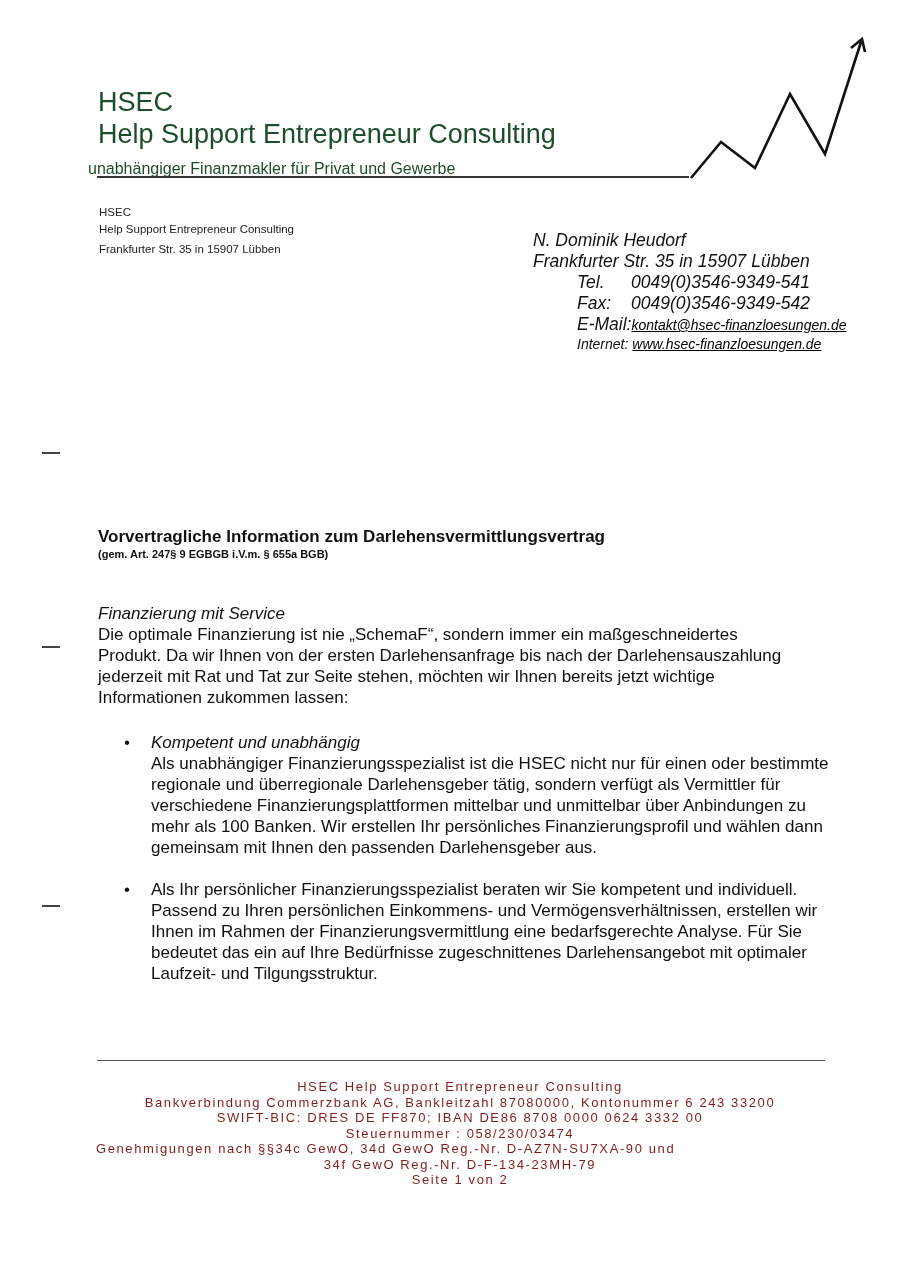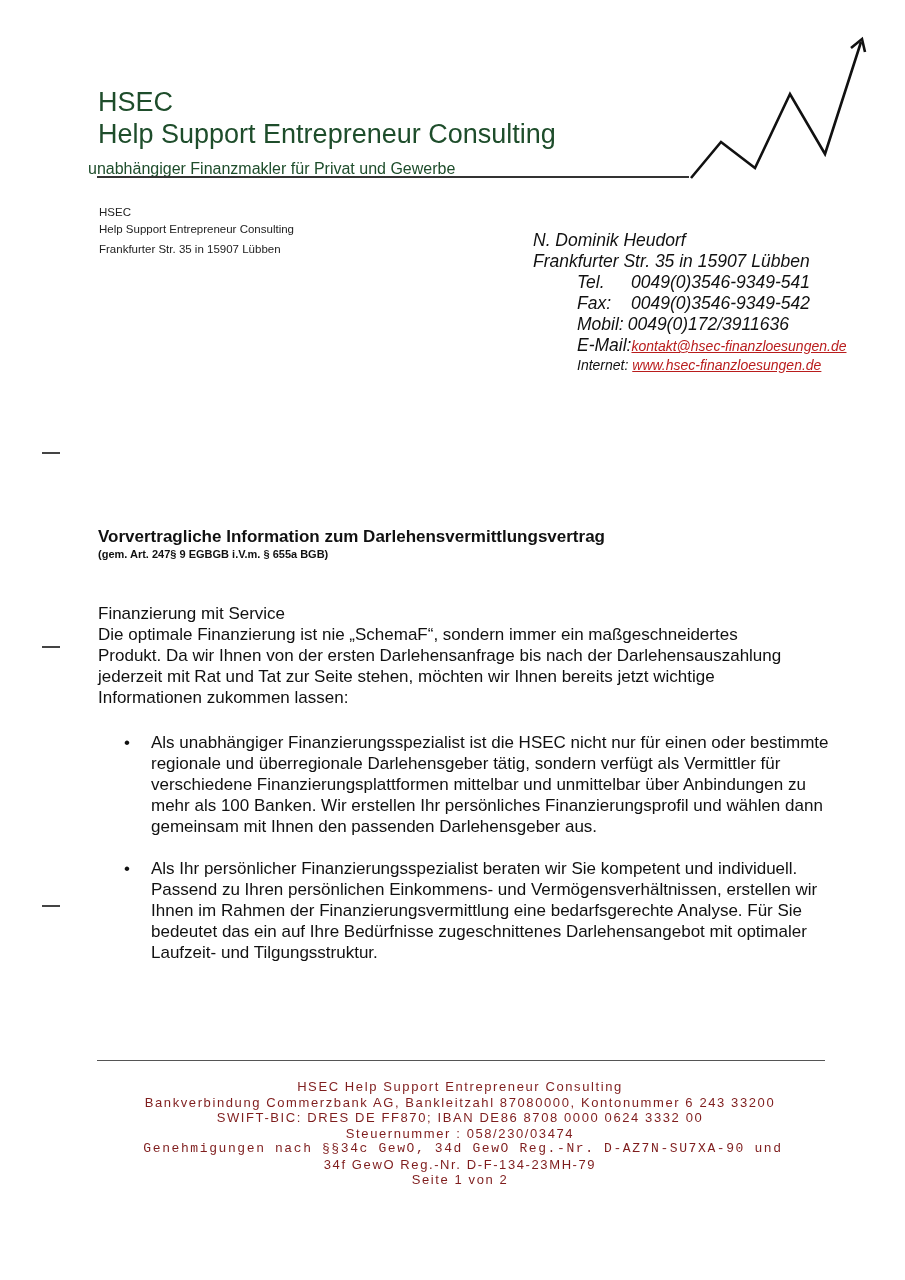--- a/index.html
+++ b/index.html
@@ -12,40 +12,40 @@
   .header-rule { left: 97px; top: 176px; width: 592px; height: 2px; background: #333; }
   .chart-logo { left: 685px; top: 30px; width: 200px; height: 160px; }
 
   .sender { left: 99px; top: 204px; font-size: 11.5px; line-height: 17px; color: #222; }
   .sender div { white-space: nowrap; }
 
   .contact { left: 533px; top: 230px; font-size: 17.5px; line-height: 21px; color: #111; font-style: italic; }
   .contact .row { white-space: nowrap; }
   .contact .lbl { display: inline-block; margin-left: 44px; }
   .contact .lbl.w { width: 54px; }
-  .contact a { color: #b91c1c; text-decoration: underline; }
+  .contact a { color: #000000; text-decoration: underline; }
   .contact .small { font-size: 14px; }
 
   .margin-mark { left: 42px; width: 18px; height: 2px; background: #444; }
 
   .title { left: 98px; top: 527px; font-size: 17px; font-weight: bold; white-space: nowrap; }
   .subtitle { left: 98px; top: 548px; font-size: 11px; font-weight: bold; white-space: nowrap; }
 
   .body-text { left: 98px; top: 603px; width: 700px; font-size: 17px; line-height: 21px; }
-  .body-text .heading { }
+  .body-text .heading { font-style: italic; }
 
   .bullets { left: 120px; top: 732px; width: 710px; font-size: 17px; line-height: 21px; }
   .bullet { position: relative; padding-left: 31px; margin-bottom: 21px; }
   .bullet .dot { position: absolute; left: 4px; top: 0; }
   .bullet .heading { font-style: italic; }
 
   .footer-rule { left: 97px; top: 1060px; width: 728px; height: 1px; background: #555; }
   .footer { left: 90px; top: 1079px; width: 740px; text-align: center; font-size: 13px; line-height: 15.5px; letter-spacing: 1.6px; color: #7f1d1d; }
   .footer div { white-space: nowrap; }
-  .footer .l4 { text-align: center; padding-left: 6px; font-family: Liberation Mono, monospace; }
+  .footer .l4 { text-align: left; padding-left: 6px; }
 </style>
 </head>
 <body>
 
 <div class="abs brand-short">HSEC</div>
 <div class="abs brand-long">Help Support Entrepreneur Consulting</div>
 <div class="abs tagline">unabhängiger Finanzmakler für Privat und Gewerbe</div>
 <div class="abs header-rule"></div>
 
 <svg class="abs chart-logo" viewBox="0 0 200 160">
@@ -62,23 +62,20 @@
 <div class="abs contact">
   <div class="row">N. Dominik Heudorf</div>
   <div class="row">Frankfurter Str. 35 in 15907 Lübben</div>
   <div class="row">
     <span class="lbl w">Tel.</span><span>0049(0)3546-9349-541</span>
   </div>
   <div class="row">
     <span class="lbl w">Fax:</span><span>0049(0)3546-9349-542</span>
   </div>
   <div class="row">
-    <span class="lbl" style="margin-right:4px">Mobil:</span><span>0049(0)172/3911636</span>
-  </div>
-  <div class="row">
     <span class="lbl">E-Mail:</span><a class="small">kontakt@hsec-finanzloesungen.de</a>
   </div>
   <div class="row small" style="line-height:16px">
     <span class="lbl">Internet:</span> <a>www.hsec-finanzloesungen.de</a>
   </div>
 </div>
 
 <div class="abs margin-mark" style="top:452px"></div>
 <div class="abs margin-mark" style="top:646px"></div>
 <div class="abs margin-mark" style="top:905px"></div>
@@ -87,20 +84,21 @@
 <div class="abs subtitle">(gem. Art. 247§ 9 EGBGB i.V.m. § 655a BGB)</div>
 
 <div class="abs body-text">
   <div class="heading">Finanzierung mit Service</div>
   <div>Die optimale Finanzierung ist nie „SchemaF“, sondern immer ein maßgeschneidertes Produkt. Da wir Ihnen von der ersten Darlehensanfrage bis nach der Darlehensauszahlung  jederzeit mit Rat und Tat zur Seite stehen, möchten wir Ihnen bereits jetzt wichtige Informationen zukommen lassen:</div>
 </div>
 
 <div class="abs bullets">
   <div class="bullet">
     <span class="dot">•</span>
+    <div class="heading">Kompetent und unabhängig</div>
     <div>Als unabhängiger Finanzierungsspezialist ist die HSEC nicht nur für einen oder bestimmte regionale und überregionale Darlehensgeber tätig, sondern verfügt als Vermittler für verschiedene Finanzierungsplattformen mittelbar und unmittelbar über Anbindungen zu mehr als 100 Banken. Wir erstellen Ihr persönliches Finanzierungsprofil und wählen dann gemeinsam mit Ihnen den passenden Darlehensgeber aus.</div>
   </div>
   <div class="bullet">
     <span class="dot">•</span>
     <div>Als Ihr persönlicher Finanzierungsspezialist beraten wir Sie kompetent und individuell. Passend zu Ihren persönlichen Einkommens- und Vermögensverhältnissen, erstellen wir Ihnen im Rahmen der Finanzierungsvermittlung eine bedarfsgerechte Analyse. Für Sie bedeutet das ein auf Ihre Bedürfnisse zugeschnittenes Darlehensangebot mit optimaler Laufzeit- und Tilgungsstruktur.</div>
   </div>
 </div>
 
 <div class="abs footer-rule"></div>
 <div class="abs footer">

